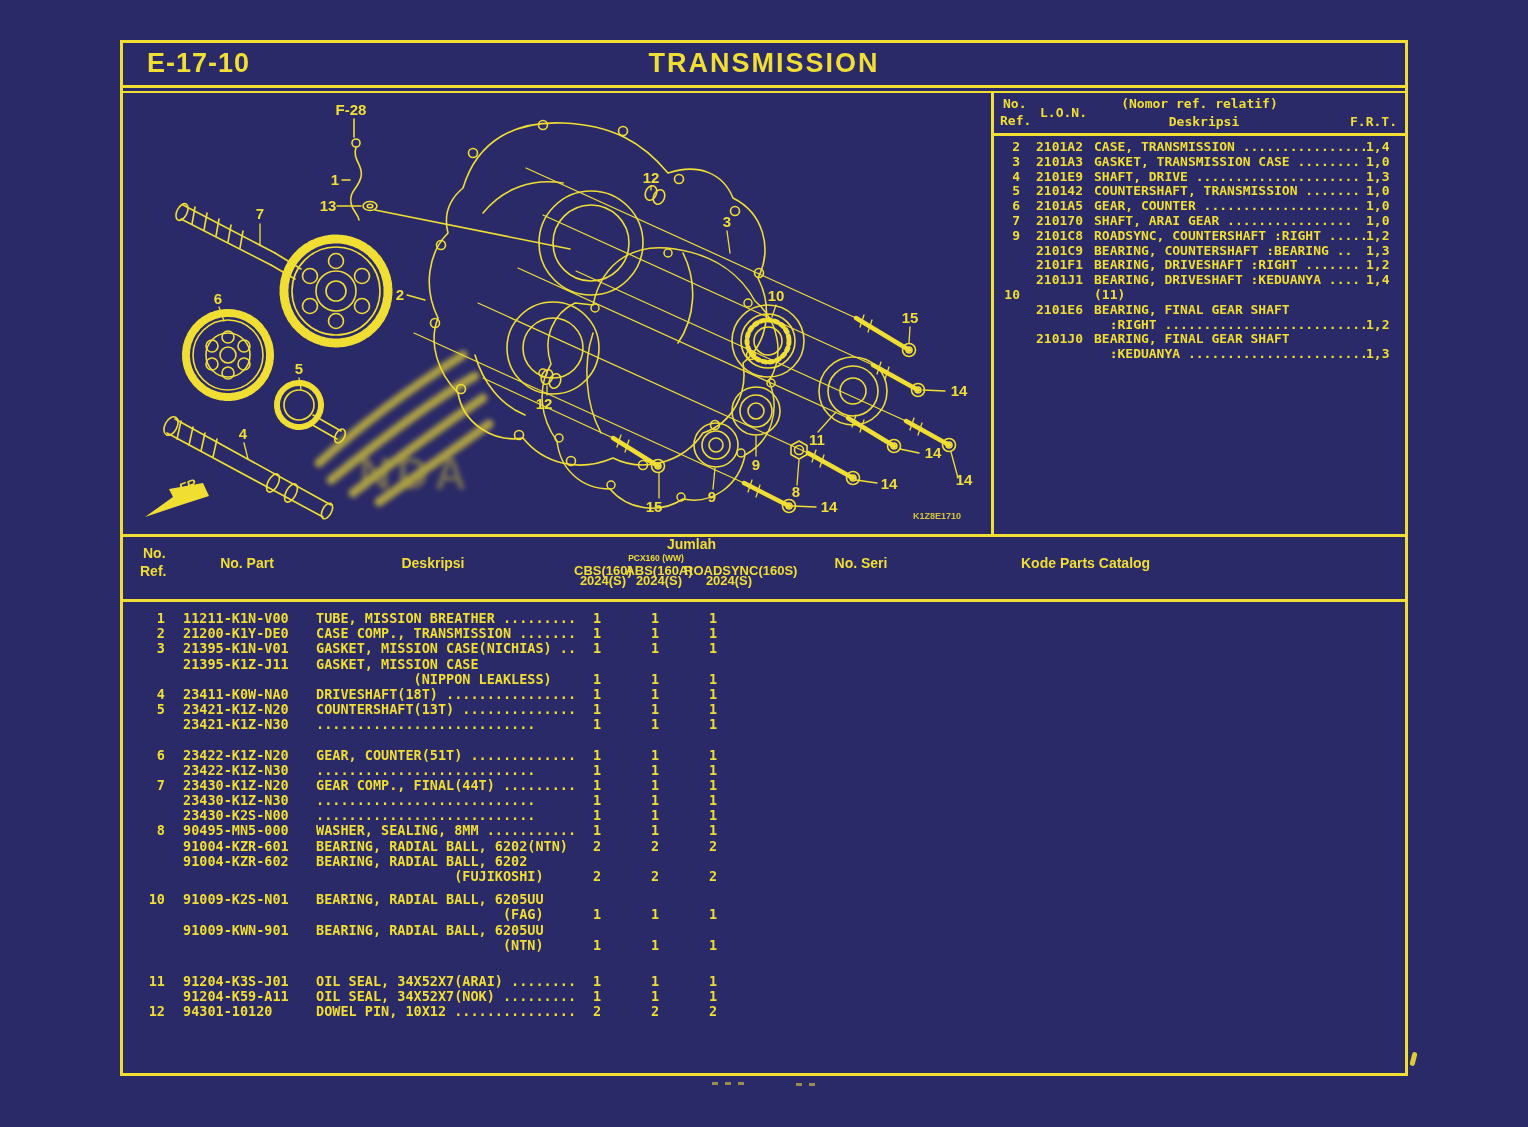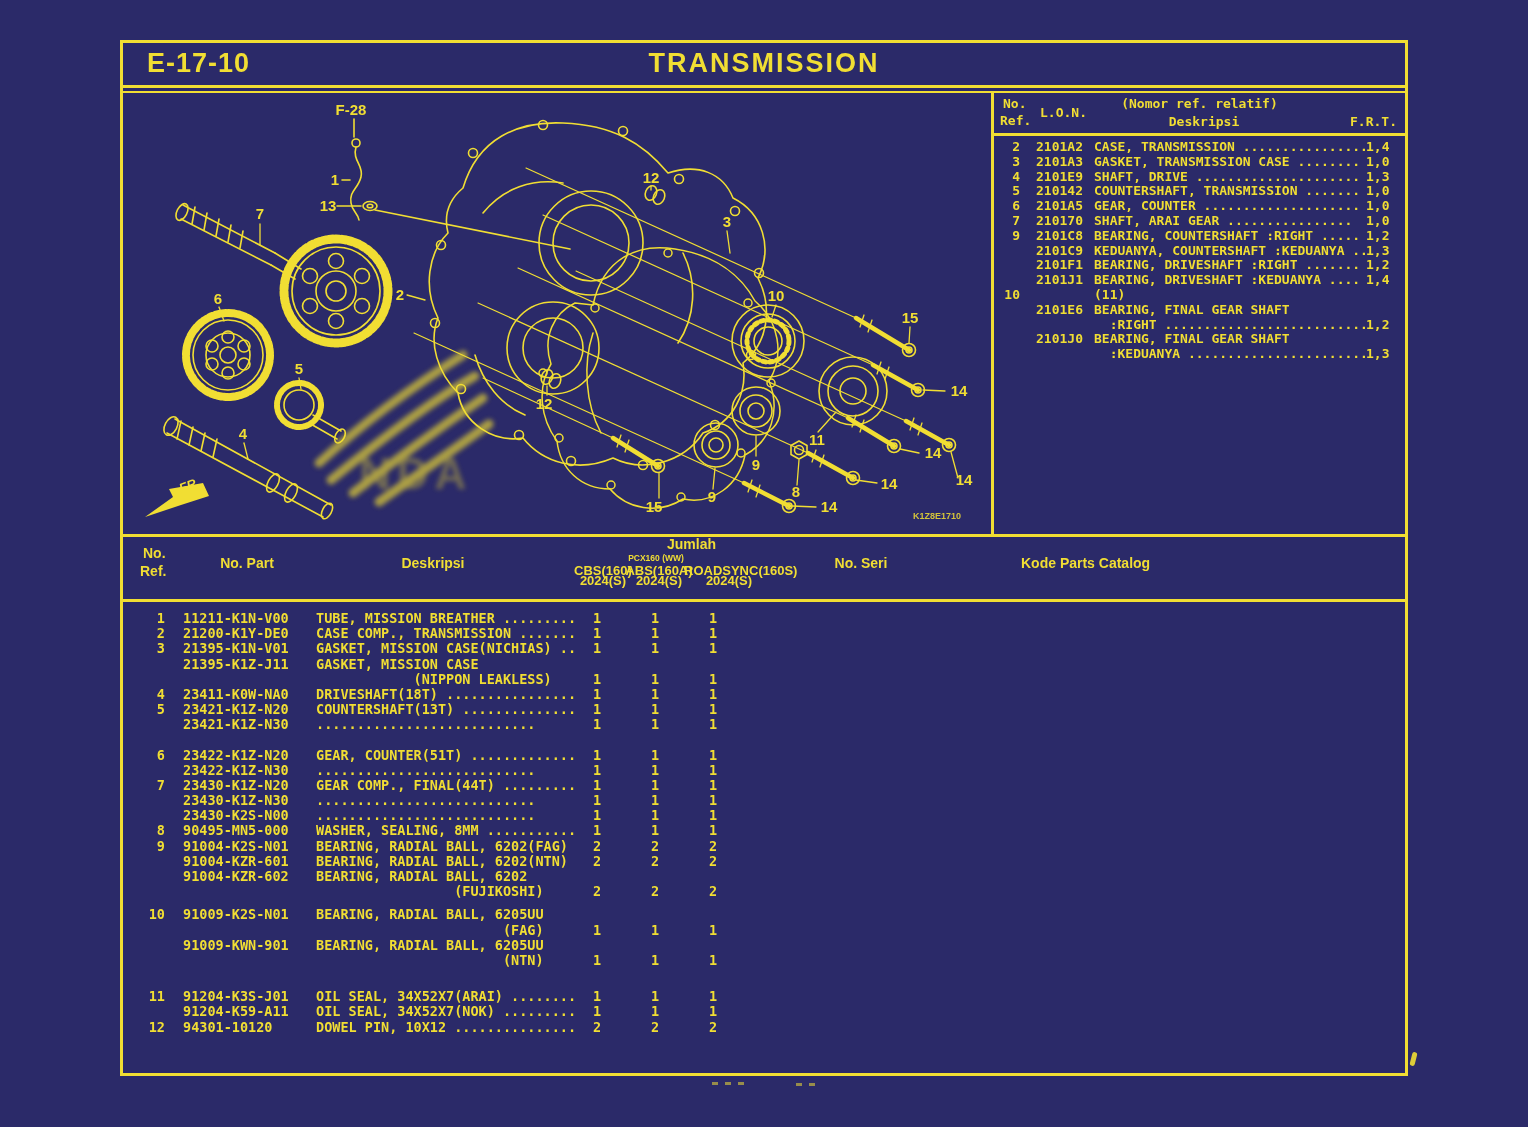--- a/index.html
+++ b/index.html
@@ -338,22 +338,22 @@
           <span class="rh-desk">Deskripsi</span>
           <span class="rh-frt">F.R.T.</span>
         </div>
         <div class="refbody">
             <div class="rrow"><span class="r-no">2</span><span class="r-lon">2101A2</span><span class="r-desc">CASE, TRANSMISSION ................</span><span class="r-frt">1,4</span></div>
             <div class="rrow"><span class="r-no">3</span><span class="r-lon">2101A3</span><span class="r-desc">GASKET, TRANSMISSION CASE ........</span><span class="r-frt">1,0</span></div>
             <div class="rrow"><span class="r-no">4</span><span class="r-lon">2101E9</span><span class="r-desc">SHAFT, DRIVE .....................</span><span class="r-frt">1,3</span></div>
             <div class="rrow"><span class="r-no">5</span><span class="r-lon">210142</span><span class="r-desc">COUNTERSHAFT, TRANSMISSION .......</span><span class="r-frt">1,0</span></div>
             <div class="rrow"><span class="r-no">6</span><span class="r-lon">2101A5</span><span class="r-desc">GEAR, COUNTER ....................</span><span class="r-frt">1,0</span></div>
             <div class="rrow"><span class="r-no">7</span><span class="r-lon">210170</span><span class="r-desc">SHAFT, ARAI GEAR ................</span><span class="r-frt">1,0</span></div>
-            <div class="rrow"><span class="r-no">9</span><span class="r-lon">2101C8</span><span class="r-desc">BEARING, COUNTERSHAFT :RIGHT .....</span><span class="r-frt">1,2</span></div>
-            <div class="rrow"><span class="r-no"></span><span class="r-lon">2101C9</span><span class="r-desc">KEDUANYA, COUNTERSHAFT :KEDUANYA ..</span><span class="r-frt">1,3</span></div>
+            <div class="rrow"><span class="r-no">9</span><span class="r-lon">2101C8</span><span class="r-desc">ROADSYNC, COUNTERSHAFT :RIGHT .....</span><span class="r-frt">1,2</span></div>
+            <div class="rrow"><span class="r-no"></span><span class="r-lon">2101C9</span><span class="r-desc">BEARING, COUNTERSHAFT :BEARING ..</span><span class="r-frt">1,3</span></div>
             <div class="rrow"><span class="r-no"></span><span class="r-lon">2101F1</span><span class="r-desc">BEARING, DRIVESHAFT :RIGHT .......</span><span class="r-frt">1,2</span></div>
             <div class="rrow"><span class="r-no"></span><span class="r-lon">2101J1</span><span class="r-desc">BEARING, DRIVESHAFT :KEDUANYA ....</span><span class="r-frt">1,4</span></div>
             <div class="rrow"><span class="r-no">10</span><span class="r-lon"></span><span class="r-desc">(11)</span><span class="r-frt"></span></div>
             <div class="rrow"><span class="r-no"></span><span class="r-lon">2101E6</span><span class="r-desc">BEARING, FINAL GEAR SHAFT</span><span class="r-frt"></span></div>
             <div class="rrow"><span class="r-no"></span><span class="r-lon"></span><span class="r-desc">  :RIGHT ..........................</span><span class="r-frt">1,2</span></div>
             <div class="rrow"><span class="r-no"></span><span class="r-lon">2101J0</span><span class="r-desc">BEARING, FINAL GEAR SHAFT</span><span class="r-frt"></span></div>
             <div class="rrow"><span class="r-no"></span><span class="r-lon"></span><span class="r-desc">  :KEDUANYA .......................</span><span class="r-frt">1,3</span></div>
           </div>
       </div>
     </div>
@@ -390,21 +390,20 @@
           <div class="prow"><span class="c-ref">4</span><span class="c-part">23411-K0W-NA0</span><span class="c-desc">DRIVESHAFT(18T) ................</span><span class="c-q">1</span><span class="c-q">1</span><span class="c-q">1</span></div>
           <div class="prow"><span class="c-ref">5</span><span class="c-part">23421-K1Z-N20</span><span class="c-desc">COUNTERSHAFT(13T) ..............</span><span class="c-q">1</span><span class="c-q">1</span><span class="c-q">1</span></div>
           <div class="prow"><span class="c-ref"></span><span class="c-part">23421-K1Z-N30</span><span class="c-desc">...........................</span><span class="c-q">1</span><span class="c-q">1</span><span class="c-q">1</span></div>
           <div class="prow-gap"></div>
           <div class="prow"><span class="c-ref">6</span><span class="c-part">23422-K1Z-N20</span><span class="c-desc">GEAR, COUNTER(51T) .............</span><span class="c-q">1</span><span class="c-q">1</span><span class="c-q">1</span></div>
           <div class="prow"><span class="c-ref"></span><span class="c-part">23422-K1Z-N30</span><span class="c-desc">...........................</span><span class="c-q">1</span><span class="c-q">1</span><span class="c-q">1</span></div>
           <div class="prow"><span class="c-ref">7</span><span class="c-part">23430-K1Z-N20</span><span class="c-desc">GEAR COMP., FINAL(44T) .........</span><span class="c-q">1</span><span class="c-q">1</span><span class="c-q">1</span></div>
           <div class="prow"><span class="c-ref"></span><span class="c-part">23430-K1Z-N30</span><span class="c-desc">...........................</span><span class="c-q">1</span><span class="c-q">1</span><span class="c-q">1</span></div>
           <div class="prow"><span class="c-ref"></span><span class="c-part">23430-K2S-N00</span><span class="c-desc">...........................</span><span class="c-q">1</span><span class="c-q">1</span><span class="c-q">1</span></div>
           <div class="prow"><span class="c-ref">8</span><span class="c-part">90495-MN5-000</span><span class="c-desc">WASHER, SEALING, 8MM ...........</span><span class="c-q">1</span><span class="c-q">1</span><span class="c-q">1</span></div>
-          <div class="prow"><span class="c-ref">9</span><span class="c-part">91004-K2S-N01</span><span class="c-desc">BEARING, RADIAL BALL, 6202(FAG)</span><span class="c-q">2</span><span class="c-q">2</span><span class="c-q">2</span></div>
           <div class="prow"><span class="c-ref"></span><span class="c-part">91004-KZR-601</span><span class="c-desc">BEARING, RADIAL BALL, 6202(NTN)</span><span class="c-q">2</span><span class="c-q">2</span><span class="c-q">2</span></div>
           <div class="prow"><span class="c-ref"></span><span class="c-part">91004-KZR-602</span><span class="c-desc">BEARING, RADIAL BALL, 6202</span><span class="c-q"></span><span class="c-q"></span><span class="c-q"></span></div>
           <div class="prow"><span class="c-ref"></span><span class="c-part"></span><span class="c-desc">                 (FUJIKOSHI)</span><span class="c-q">2</span><span class="c-q">2</span><span class="c-q">2</span></div>
           <div class="prow-gap-sm"></div>
           <div class="prow"><span class="c-ref">10</span><span class="c-part">91009-K2S-N01</span><span class="c-desc">BEARING, RADIAL BALL, 6205UU</span><span class="c-q"></span><span class="c-q"></span><span class="c-q"></span></div>
           <div class="prow"><span class="c-ref"></span><span class="c-part"></span><span class="c-desc">                       (FAG)</span><span class="c-q">1</span><span class="c-q">1</span><span class="c-q">1</span></div>
           <div class="prow"><span class="c-ref"></span><span class="c-part">91009-KWN-901</span><span class="c-desc">BEARING, RADIAL BALL, 6205UU</span><span class="c-q"></span><span class="c-q"></span><span class="c-q"></span></div>
           <div class="prow"><span class="c-ref"></span><span class="c-part"></span><span class="c-desc">                       (NTN)</span><span class="c-q">1</span><span class="c-q">1</span><span class="c-q">1</span></div>
           <div class="prow-gap-lg"></div>
           <div class="prow"><span class="c-ref">11</span><span class="c-part">91204-K3S-J01</span><span class="c-desc">OIL SEAL, 34X52X7(ARAI) ........</span><span class="c-q">1</span><span class="c-q">1</span><span class="c-q">1</span></div>

